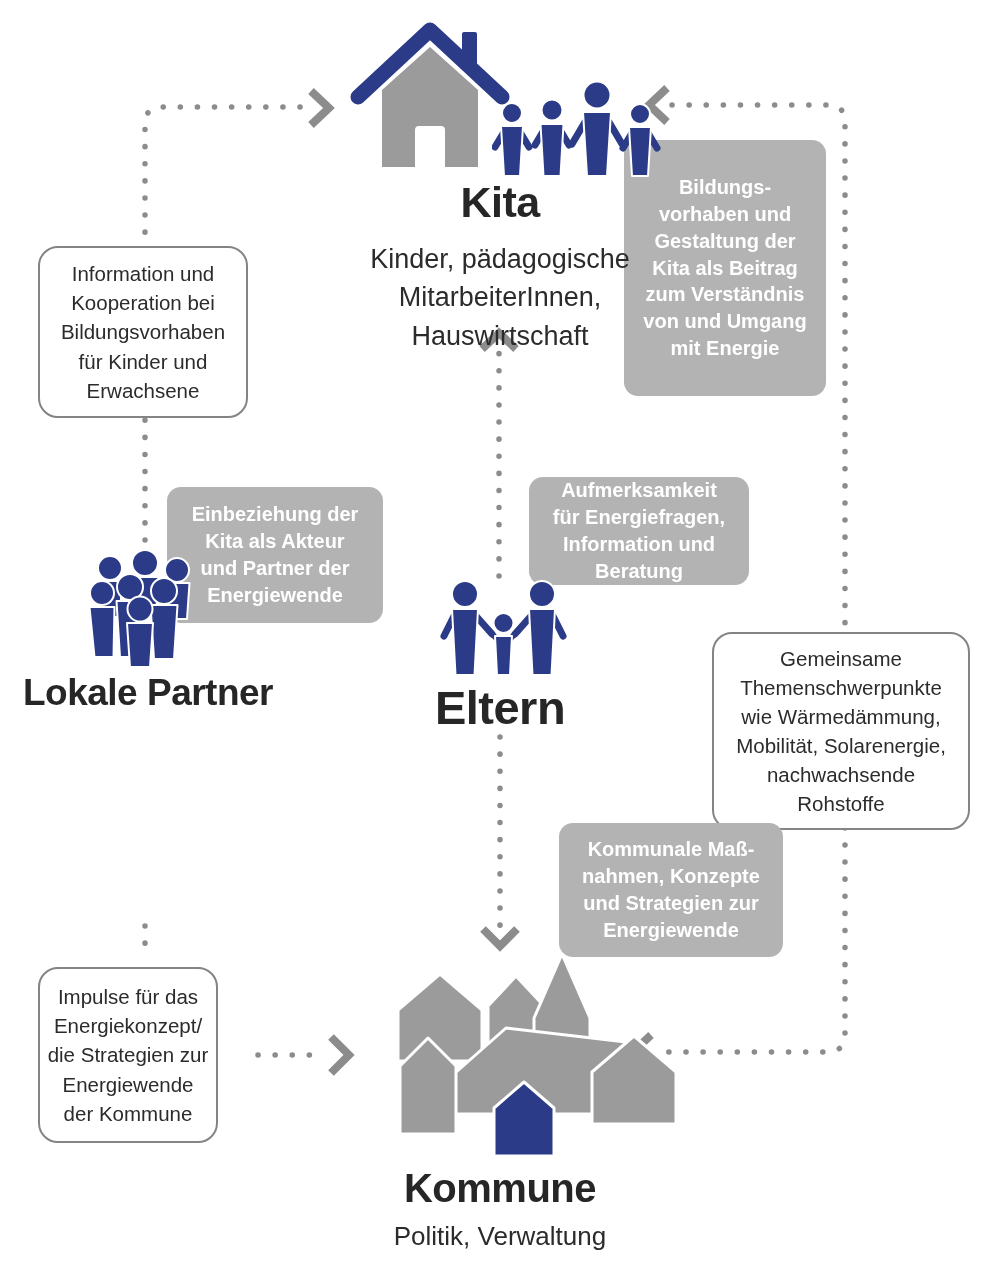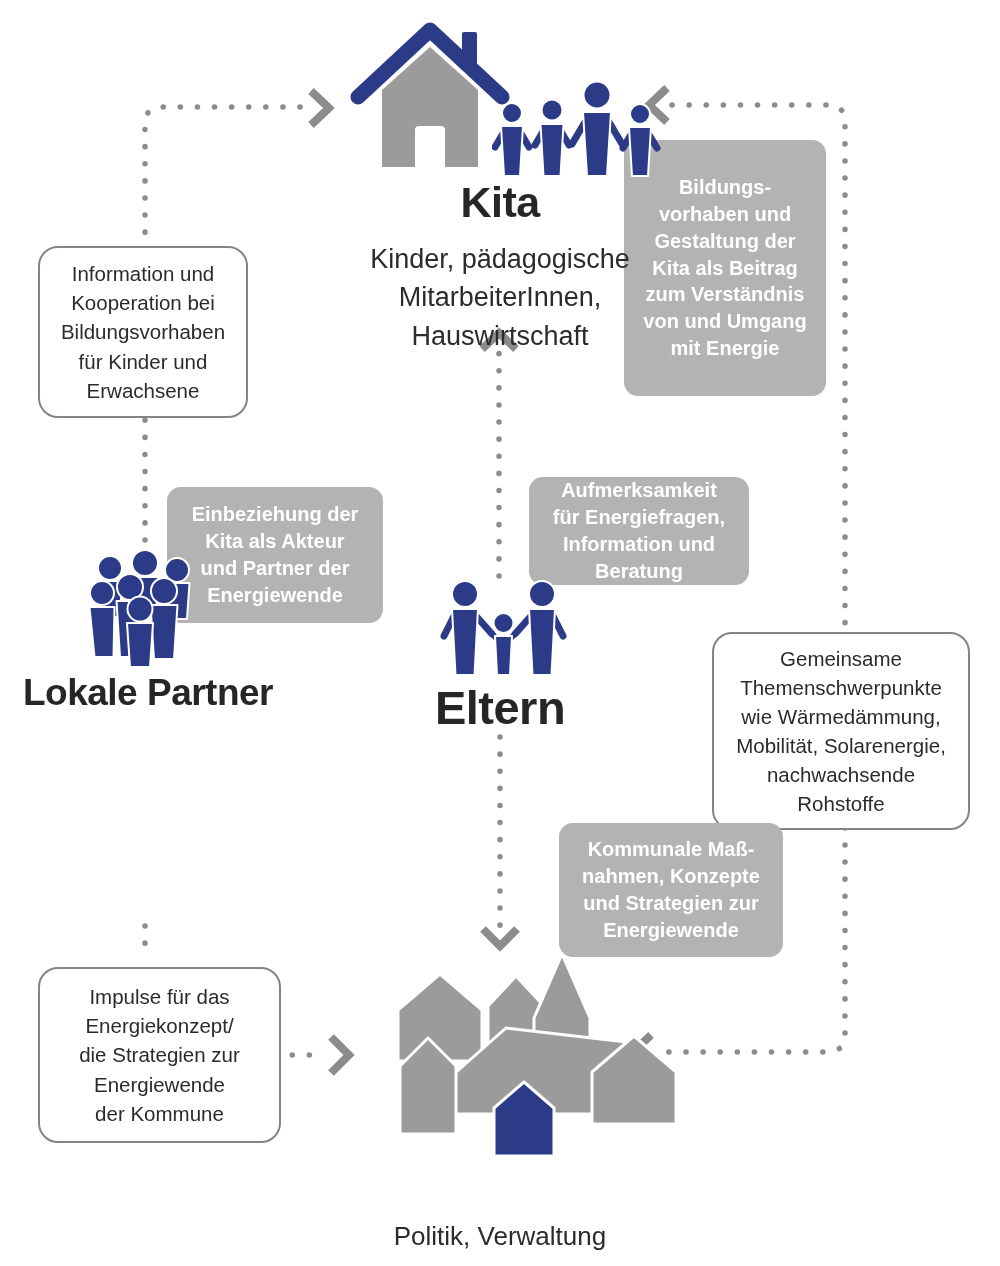--- a/index.html
+++ b/index.html
@@ -97,21 +97,21 @@
 wie Wärmedämmung,
 Mobilität, Solarenergie,
 nachwachsende
 Rohstoffe</div>
 
   <div class="callout gray" style="left:559px;top:823px;width:224px;height:134px;">Kommunale Maß-
 nahmen, Konzepte
 und Strategien zur
 Energiewende</div>
 
-  <div class="callout white" style="left:38px;top:967px;width:243px;height:176px;">Impulse für das
+  <div class="callout white" style="left:38px;top:967px;width:180px;height:176px;">Impulse für das
 Energiekonzept/
 die Strategien zur
 Energiewende
 der Kommune</div>
 
   <svg class="icon-layer" style="left:348px;top:14px;" width="165" height="162" viewBox="0 0 165 162">
     <rect x="114" y="18" width="15" height="34" rx="2" fill="var(--blue)"></rect>
     <path fill="var(--icon-gray)" d="M 34 76 L 82 33 L 130 76 L 130 153 L 97 153 L 97 116 Q 97 112 93 112 L 71 112 Q 67 112 67 116 L 67 153 L 34 153 Z"></path>
     <path d="M 10 83 L 82 16 L 154 83" fill="none" stroke="var(--blue)" stroke-width="15" stroke-linecap="round" stroke-linejoin="round"></path>
   </svg>
@@ -186,15 +186,16 @@
   <svg class="icon-layer" style="left:388px;top:946px;" width="320" height="220" viewBox="0 0 320 220">
     <path class="bld" d="M 10 64 L 52 28 L 94 64 L 94 115 L 10 115 Z"></path>
     <path class="bld" d="M 100 60 L 128 30 L 156 60 L 156 100 L 100 100 Z"></path>
     <path class="bld" d="M 146 150 L 146 72 L 174 8 L 202 72 L 202 150 Z"></path>
     <path class="bld" d="M 66 168 L 66 128 L 118 82 L 238 96 L 238 168 Z"></path>
     <path class="bld" d="M 12 120 L 40 92 L 68 120 L 68 188 L 12 188 Z"></path>
     <path class="bld" d="M 204 126 L 246 90 L 288 126 L 288 178 L 204 178 Z"></path>
     <path class="bld-blue" d="M 106 162 L 136 136 L 166 162 L 166 210 L 106 210 Z"></path>
   </svg>
 
+  <div class="node-title" style="left:385px;top:1166px;width:230px;font-size:40px;">Kommune</div>
   <div class="node-sub" style="left:385px;top:1218px;width:230px;font-size:26px;">Politik, Verwaltung</div>
 
 </div>
 
 </body></html>

